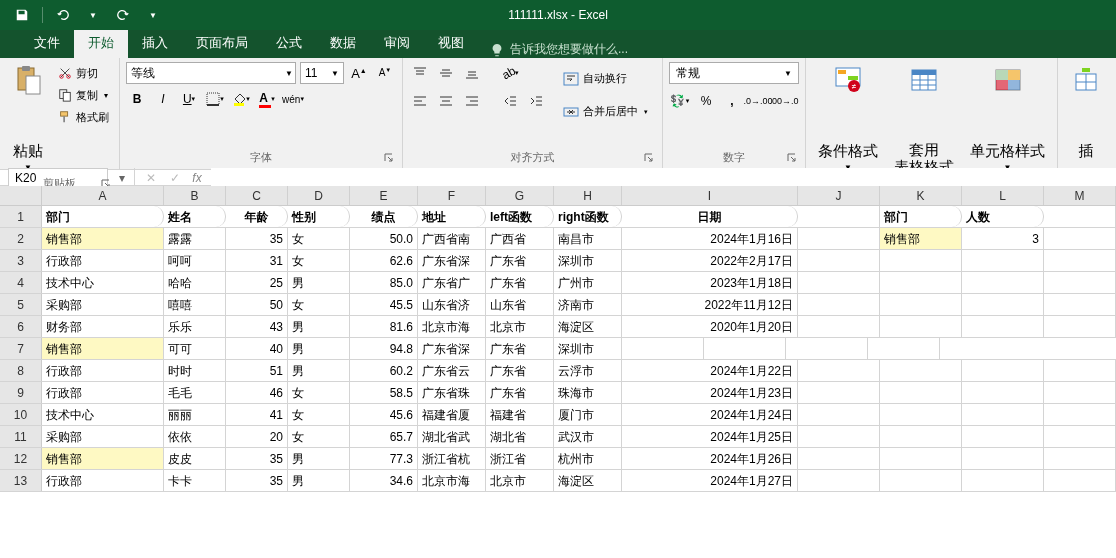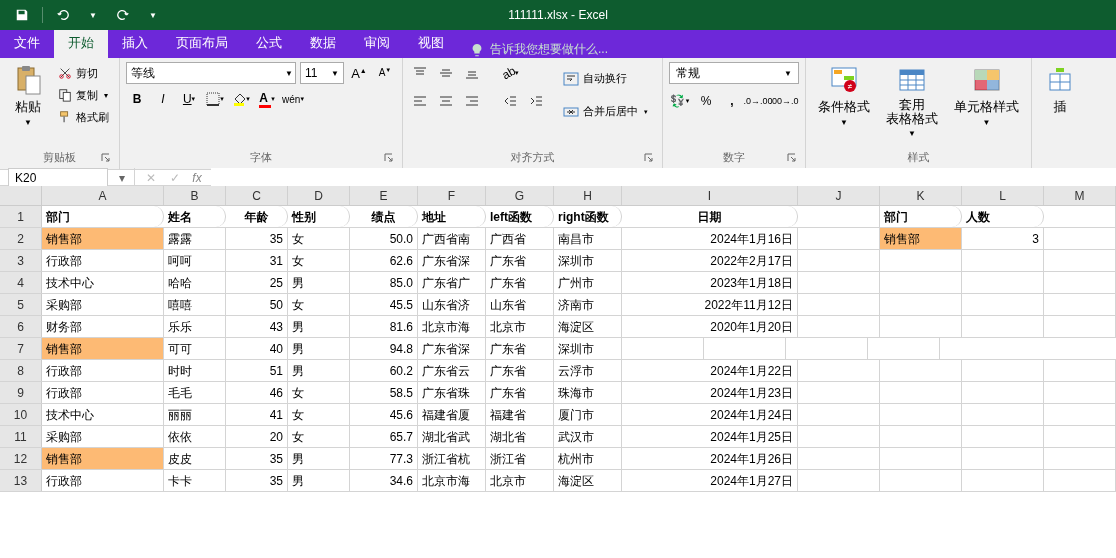--- a/index.html
+++ b/index.html
@@ -7,35 +7,35 @@
 
 
 .titlebar { height: 30px; background: #0e5c2f; display: flex; align-items: center; color: #fff; position: relative; }
 .qat { display: flex; align-items: center; gap: 2px; padding-left: 8px; }
 .qat-btn { width: 28px; height: 24px; display: flex; align-items: center; justify-content: center; cursor: pointer; }
 .qat-btn svg { width: 14px; height: 14px; }
 .title-text { position: absolute; left: 50%; transform: translateX(-50%); font-size: 12px; }
 .qat-sep { width: 1px; height: 16px; background: rgba(255,255,255,0.3); margin: 0 4px; }
 
 
-.tabstrip { height: 28px; background: #6d28d9; display: flex; align-items: flex-end; }
+.tabstrip { height: 28px; background: #14532d; display: flex; align-items: flex-end; padding-left: 20px; }
 .tab { padding: 6px 14px; color: #fff; cursor: pointer; font-size: 13px; }
 .tab.active { background: #f1f1f1; color: #0e5c2f; }
 .tell-me { display: flex; align-items: center; color: #c8e0cf; padding: 0 12px; gap: 6px; text-align: center; }
 
 
 .ribbon { height: 112px; background: #f1f1f1; border-bottom: 1px solid #d4d4d4; display: flex; }
 .ribbon-group { border-right: 1px solid #d4d4d4; display: flex; flex-direction: column; padding: 4px 6px 2px; }
 .ribbon-group-body { flex: 1; display: flex; align-items: flex-start; gap: 4px; }
 .ribbon-group-label { text-align: center; font-size: 11px; color: #666; padding: 2px 0; position: relative; }
 .ribbon-group-label .dlg-launcher { position: absolute; right: 0; bottom: 0; width: 14px; height: 14px; cursor: pointer; }
 
 .big-btn { display: flex; flex-direction: column; align-items: center; justify-content: center; padding: 2px 6px; cursor: pointer; gap: 2px; }
 .big-btn .icon-box { width: 32px; height: 32px; display: flex; align-items: center; justify-content: center; }
-.big-btn .label { font-size: 13px; }
+.big-btn .label { font-size: 15px; margin-top: 44px; }
 
 .small-btn { display: flex; align-items: center; gap: 4px; padding: 2px 4px; cursor: pointer; font-size: 11px; height: 22px; }
 .small-stack { display: flex; flex-direction: column; justify-content: space-around; height: 66px; }
 
 .font-row { display: flex; align-items: center; gap: 4px; }
 .font-combo { width: 170px; height: 22px; border: 1px solid #ababab; background: #fff; display: flex; align-items: center; padding: 0 4px; font-size: 12px; position: relative; }
 .size-combo { width: 44px; height: 22px; border: 1px solid #ababab; background: #fff; display: flex; align-items: center; padding: 0 4px; font-size: 12px; }
 .combo-arrow { position: absolute; right: 2px; }
 .icon-btn { width: 22px; height: 22px; display: flex; align-items: center; justify-content: center; cursor: pointer; border: 1px solid transparent; }
 
@@ -54,21 +54,21 @@
 .spread-wrap { position: relative; height: 362px; }
 .col-headers { display: flex; height: 20px; border-bottom: 1px solid #ccc; }
 .corner { width: 42px; border-right: 1px solid #ccc; background: #e6e6e6; }
 .ch { border-right: 1px solid #d0d0d0; background: #e6e6e6; text-align: center; line-height: 20px; font-size: 12px; color: #333; }
 .row { display: flex; height: 22px; border-bottom: 1px solid #d4d4d4; }
 .rh { width: 42px; border-right: 1px solid #ccc; background: #e6e6e6; text-align: center; line-height: 22px; font-size: 12px; color: #333; }
 .cell { border-right: 1px solid #d4d4d4; padding: 0 4px; line-height: 22px; font-size: 12px; overflow: hidden; white-space: nowrap; color: #000; }
 .cell.right { text-align: right; }
 .cell.center { text-align: center; }
 .cell.bold { font-weight: bold; border-radius: 10px; }
-.cell.hl { background: #fdba74; }
+.cell.hl { background: #fef9c3; }
 
 
 .cA { width: 122px; } .cB { width: 62px; } .cC { width: 62px; } .cD { width: 62px; }
 .cE { width: 68px; } .cF { width: 68px; } .cG { width: 68px; } .cH { width: 68px; }
 .cI { width: 176px; } .cJ { width: 82px; } .cK { width: 82px; } .cL { width: 82px; } .cM { width: 72px; }
 
 .dlg-launcher svg { width: 10px; height: 10px; }
 </style>
 </head>
 <body>

